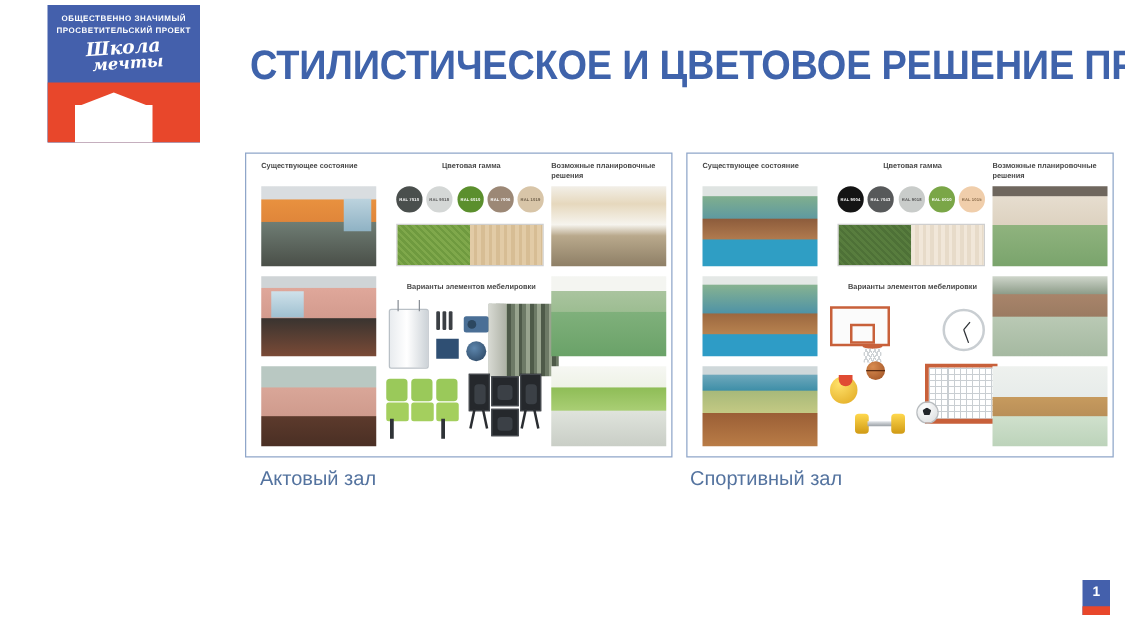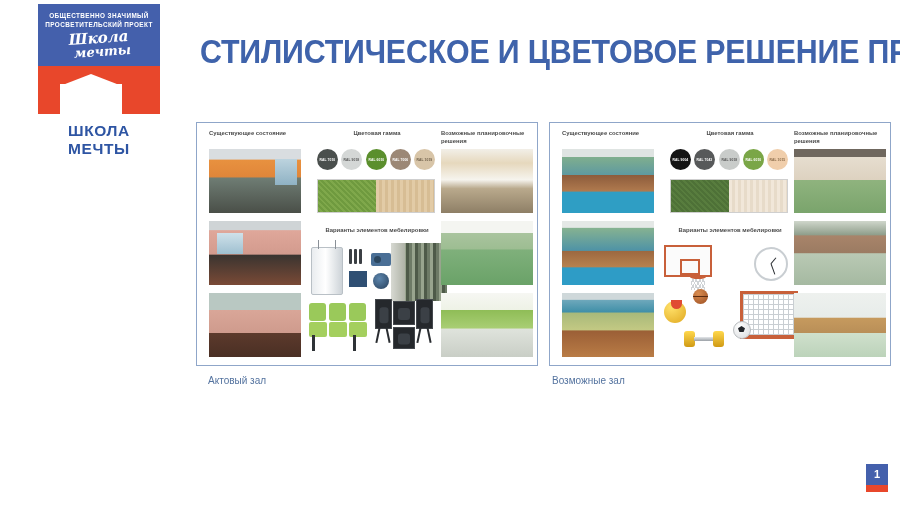--- a/index.html
+++ b/index.html
@@ -203,21 +203,21 @@
   .goal{position:absolute;right:4px;top:52px;width:58px;height:48px;
     border:3px solid #c8603a;border-bottom:4px solid #c8603a;box-sizing:border-box;
     background:repeating-linear-gradient(90deg,#c9ced2 0 .8px,transparent .8px 5px),
                repeating-linear-gradient(0deg,#c9ced2 0 .8px,transparent .8px 5px);}
   .sball{position:absolute;right:44px;bottom:-4px;width:16px;height:16px;border-radius:50%;
     background:radial-gradient(circle at 36% 30%,#ffffff,#d8dbdd);border:1px solid #b9bdc0;}
   .sball:after{content:"";position:absolute;left:4px;top:4px;width:7px;height:6px;background:#23262a;
     clip-path:polygon(50% 0,100% 38%,80% 100%,20% 100%,0 38%);}
 
   
-  .caption{position:absolute;top:375px;color:#54739f;font-size:10px;}
+  .caption{position:absolute;top:375px;color:#54739f;font-size:16px;}
   .cap-left{left:208px;}
   .cap-right{left:552px;}
 
   
   .pagebox{position:absolute;right:12px;bottom:14px;width:22px;height:28px;
     background:#4460ac;}
   .pagebox .num{color:#fff;font-size:11px;font-weight:bold;text-align:center;
     line-height:20px;display:block;}
   .pagebox .strip{position:absolute;left:0;bottom:0;width:100%;height:7px;background:#e8472b;}
 </style>
@@ -231,21 +231,20 @@
       <div class="logo-tagline">
         <span>ОБЩЕСТВЕННО ЗНАЧИМЫЙ</span><br>
         <span>ПРОСВЕТИТЕЛЬСКИЙ ПРОЕКТ</span>
       </div>
       <div class="logo-script">
         <span class="l1">Школа</span>
         <span class="l2">мечты</span>
       </div>
       <div class="logo-house"></div>
     </div>
-    <div class="logo-name">ШКОЛА МЕЧТЫ</div>
   </div>
 
   <div class="slide-title">СТИЛИСТИЧЕСКОЕ И ЦВЕТОВОЕ РЕШЕНИЕ ПРОЕКТА</div>
 
   <div class="panel panel-left">
 
     <div class="panel-head h-existing">Существующее состояние</div>
     <div class="panel-head h-palette">Цветовая гамма</div>
     <div class="panel-head h-plans">Возможные планировочные решения</div>
 
@@ -388,20 +387,20 @@
     </div>
 
     <div class="col-photos col-right">
       <div class="photo ph-s1"></div>
       <div class="photo ph-s2"></div>
       <div class="photo ph-s3"></div>
     </div>
   </div>
 
   <div class="caption cap-left">Актовый зал</div>
-  <div class="caption cap-right">Возможные зал</div>
+  <div class="caption cap-right">Спортивный зал</div>
 
   <div class="pagebox">
     <span class="num">1</span>
     <div class="strip"></div>
   </div>
 
 </div>
 
 </body></html>

